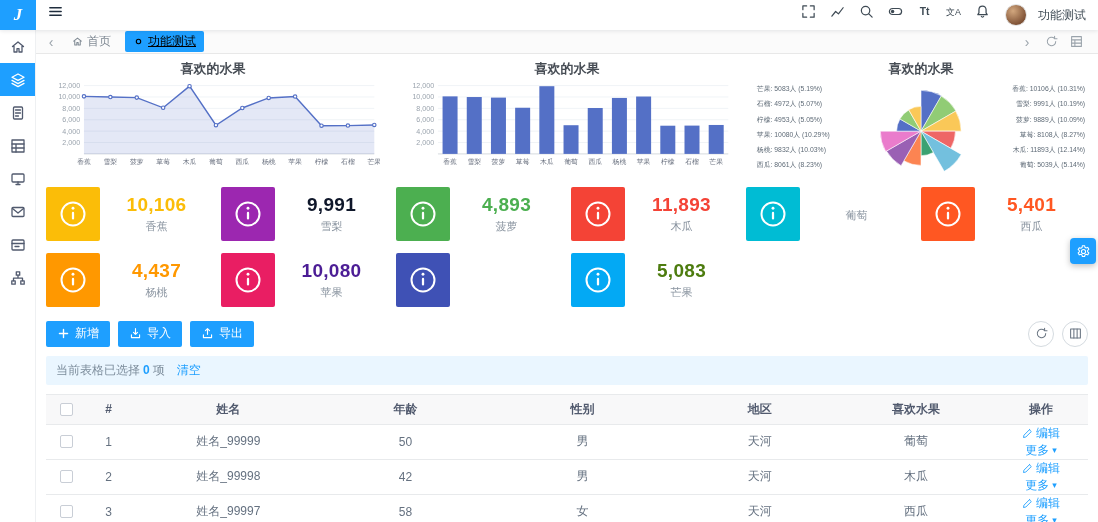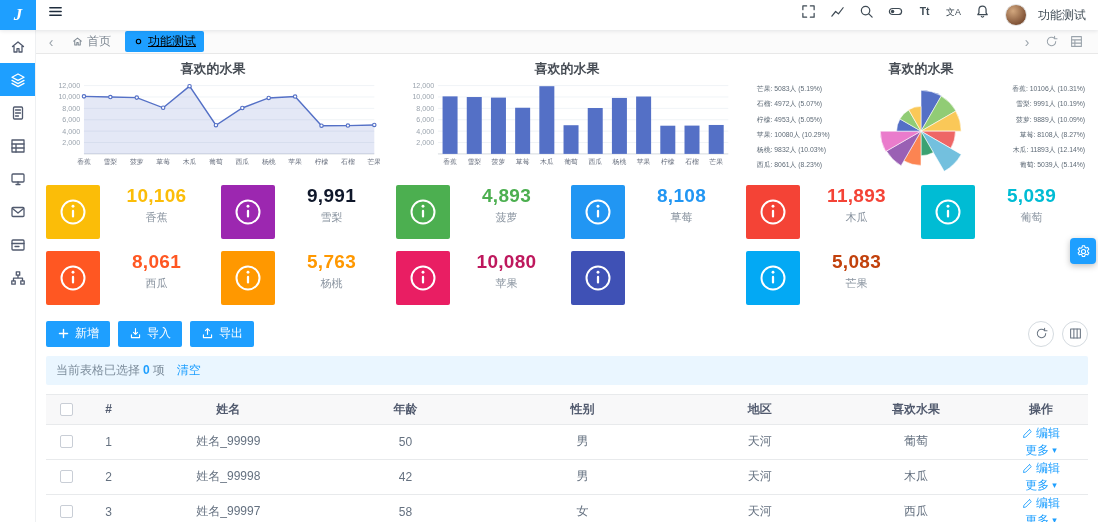--- a/index.html
+++ b/index.html
@@ -47,21 +47,21 @@
   
   .content { position:absolute; left:36px; top:54px; right:0; bottom:0;
     padding:6px 10px 0; background:#fff; overflow:hidden; }
 
   .charts-row { display:flex; gap:20px; }
   .chart-panel { flex:1; position:relative; }
   .chart-title { text-align:center; font-weight:bold; font-size:13px; color:#464c54; height:18px; line-height:18px; }
   .chart-svg { width:100%; height:auto; }
 
   .stats-grid { display:grid; grid-template-columns:repeat(6,1fr); gap:8px 8px; margin-top:8px; }
-  .stat-card { display:flex; align-items:flex-start; height:58px; background:#fff; }
+  .stat-card { display:flex; align-items:center; height:58px; background:#fff; }
   .stat-icon { width:54px; height:54px; border-radius:2px; display:flex; align-items:center;
     justify-content:center; flex:none; }
   .stat-icon svg { width:30px; height:30px; }
   .stat-text { flex:1; text-align:center; }
   .stat-num { font-size:19px; font-weight:600; letter-spacing:.3px; }
   .stat-lbl { font-size:11px; color:#8a94a0; margin-top:3px; }
 
   .toolbar { display:flex; align-items:center; gap:8px; margin-top:12px; }
   .btn { display:inline-flex; align-items:center; gap:5px; background:#1e9fff; color:#fff;
     border:none; height:26px; padding:0 11px; border-radius:2px; font-size:12px; cursor:pointer;
@@ -393,33 +393,20 @@
             <rect x="11.1" y="10.2" width="1.8" height="6.2" rx=".9" fill="#fff"></rect>
             <circle cx="12" cy="7.4" r="1.15" fill="#fff"></circle>
           </svg>
         </div>
         <div class="stat-text">
           <div class="stat-num" style="color:#4caf50">4,893</div>
           <div class="stat-lbl">菠萝</div>
         </div>
       </div>
       <div class="stat-card">
-        <div class="stat-icon" style="background:#2196f3">
-          <svg viewBox="0 0 24 24">
-            <circle cx="12" cy="12" r="9.2" fill="none" stroke="#fff" stroke-width="1.6"></circle>
-            <rect x="11.1" y="10.2" width="1.8" height="6.2" rx=".9" fill="#fff"></rect>
-            <circle cx="12" cy="7.4" r="1.15" fill="#fff"></circle>
-          </svg>
-        </div>
-        <div class="stat-text">
-          <div class="stat-num" style="color:#2196f3">8,108</div>
-          <div class="stat-lbl">草莓</div>
-        </div>
-      </div>
-      <div class="stat-card">
         <div class="stat-icon" style="background:#f44336">
           <svg viewBox="0 0 24 24">
             <circle cx="12" cy="12" r="9.2" fill="none" stroke="#fff" stroke-width="1.6"></circle>
             <rect x="11.1" y="10.2" width="1.8" height="6.2" rx=".9" fill="#fff"></rect>
             <circle cx="12" cy="7.4" r="1.15" fill="#fff"></circle>
           </svg>
         </div>
         <div class="stat-text">
           <div class="stat-num" style="color:#f44336">11,893</div>
           <div class="stat-lbl">木瓜</div>
@@ -427,60 +414,59 @@
       </div>
       <div class="stat-card">
         <div class="stat-icon" style="background:#00bcd4">
           <svg viewBox="0 0 24 24">
             <circle cx="12" cy="12" r="9.2" fill="none" stroke="#fff" stroke-width="1.6"></circle>
             <rect x="11.1" y="10.2" width="1.8" height="6.2" rx=".9" fill="#fff"></rect>
             <circle cx="12" cy="7.4" r="1.15" fill="#fff"></circle>
           </svg>
         </div>
         <div class="stat-text">
-          <div class="stat-num" style="color:#00bcd4">5,039</div>
           <div class="stat-lbl">葡萄</div>
         </div>
       </div>
       <div class="stat-card">
         <div class="stat-icon" style="background:#ff5722">
           <svg viewBox="0 0 24 24">
             <circle cx="12" cy="12" r="9.2" fill="none" stroke="#fff" stroke-width="1.6"></circle>
             <rect x="11.1" y="10.2" width="1.8" height="6.2" rx=".9" fill="#fff"></rect>
             <circle cx="12" cy="7.4" r="1.15" fill="#fff"></circle>
           </svg>
         </div>
         <div class="stat-text">
-          <div class="stat-num" style="color:#ff5722">8,061</div>
+          <div class="stat-num" style="color:#ff5722">5,401</div>
           <div class="stat-lbl">西瓜</div>
         </div>
       </div>
       <div class="stat-card">
         <div class="stat-icon" style="background:#ff9800">
           <svg viewBox="0 0 24 24">
             <circle cx="12" cy="12" r="9.2" fill="none" stroke="#fff" stroke-width="1.6"></circle>
             <rect x="11.1" y="10.2" width="1.8" height="6.2" rx=".9" fill="#fff"></rect>
             <circle cx="12" cy="7.4" r="1.15" fill="#fff"></circle>
           </svg>
         </div>
         <div class="stat-text">
-          <div class="stat-num" style="color:#ff9800">5,763</div>
+          <div class="stat-num" style="color:#ff9800">4,437</div>
           <div class="stat-lbl">杨桃</div>
         </div>
       </div>
       <div class="stat-card">
         <div class="stat-icon" style="background:#e91e63">
           <svg viewBox="0 0 24 24">
             <circle cx="12" cy="12" r="9.2" fill="none" stroke="#fff" stroke-width="1.6"></circle>
             <rect x="11.1" y="10.2" width="1.8" height="6.2" rx=".9" fill="#fff"></rect>
             <circle cx="12" cy="7.4" r="1.15" fill="#fff"></circle>
           </svg>
         </div>
         <div class="stat-text">
-          <div class="stat-num" style="color:#be185d">10,080</div>
+          <div class="stat-num" style="color:#4c1d95">10,080</div>
           <div class="stat-lbl">苹果</div>
         </div>
       </div>
       <div class="stat-card">
         <div class="stat-icon" style="background:#3f51b5">
           <svg viewBox="0 0 24 24">
             <circle cx="12" cy="12" r="9.2" fill="none" stroke="#fff" stroke-width="1.6"></circle>
             <rect x="11.1" y="10.2" width="1.8" height="6.2" rx=".9" fill="#fff"></rect>
             <circle cx="12" cy="7.4" r="1.15" fill="#fff"></circle>
           </svg>
@@ -488,21 +474,21 @@
       </div>
       <div class="stat-card">
         <div class="stat-icon" style="background:#03a9f4">
           <svg viewBox="0 0 24 24">
             <circle cx="12" cy="12" r="9.2" fill="none" stroke="#fff" stroke-width="1.6"></circle>
             <rect x="11.1" y="10.2" width="1.8" height="6.2" rx=".9" fill="#fff"></rect>
             <circle cx="12" cy="7.4" r="1.15" fill="#fff"></circle>
           </svg>
         </div>
         <div class="stat-text">
-          <div class="stat-num" style="color:#c2410c">5,083</div>
+          <div class="stat-num" style="color:#4d7c0f">5,083</div>
           <div class="stat-lbl">芒果</div>
         </div>
       </div>
     </div>
 
   <div class="toolbar">
     <button class="btn">
       <span class="bicon" id="i-plus">
           <svg viewBox="0 0 16 16" fill="none" stroke="currentColor" stroke-width="1.7" stroke-linecap="round" stroke-linejoin="round">
             <path d="M8 3v10M3 8h10"></path>

